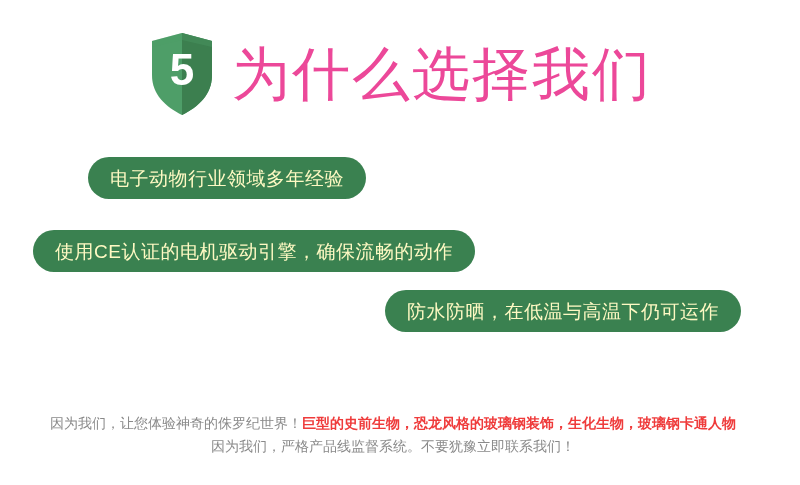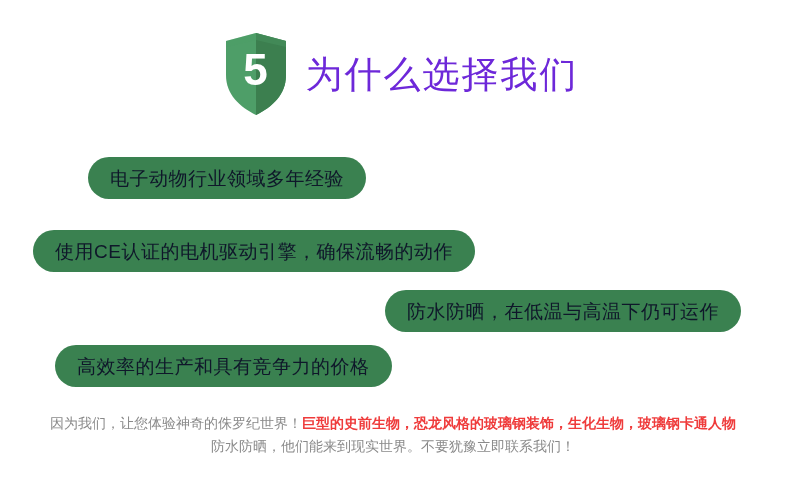--- a/index.html
+++ b/index.html
@@ -57,40 +57,40 @@
     color: #ffffff;
     font-size: 44px;
     font-weight: bold;
     line-height: 1;
     padding-bottom: 8px;
     box-sizing: border-box;
     letter-spacing: 0;
   }
 
   .headline {
-    color: #6d28d9;
-    font-size: 37px;
+    color: #ec4899;
+    font-size: 58px;
     line-height: 1;
     letter-spacing: 2px;
     white-space: nowrap;
   }
 
   
   .pill-area {
     position: absolute;
     left: 0;
     top: 140px;
     width: 800px;
     height: 255px;
   }
 
   .pill {
     position: absolute;
     background: #3a8150;
-    color: #0f172a;
+    color: #fef9c3;
     border-radius: 999px;
     font-size: 19px;
     line-height: 1;
     white-space: nowrap;
     display: flex;
     align-items: center;
     justify-content: center;
     height: 42px;
     padding: 0 22px;
     box-sizing: border-box;
@@ -141,21 +141,20 @@
 
   <div class="pill-area">
 
     <div class="pill pill-r1a">电子动物行业领域多年经验</div>
 
 
     <div class="pill pill-r3">防水防晒，在低温与高温下仍可运作</div>
 
     <div class="pill pill-r2">使用CE认证的电机驱动引擎，确保流畅的动作</div>
 
-    <div class="pill pill-r4">高效率的生产和具有竞争力的价格</div>
   </div>
 
   <div class="footer">
     <div class="line"><span>因为我们，让您体验神奇的侏罗纪世界！</span><span class="hl-red">巨型的史前生物，恐龙风格的玻璃钢装饰，生化生物，玻璃钢卡通人物</span></div>
-    <div class="line">防水防晒，他们能来到现实世界。不要犹豫立即联系我们！</div>
+    <div class="line">因为我们，严格产品线监督系统。不要犹豫立即联系我们！</div>
   </div>
 
 </div>
 
 </body></html>

